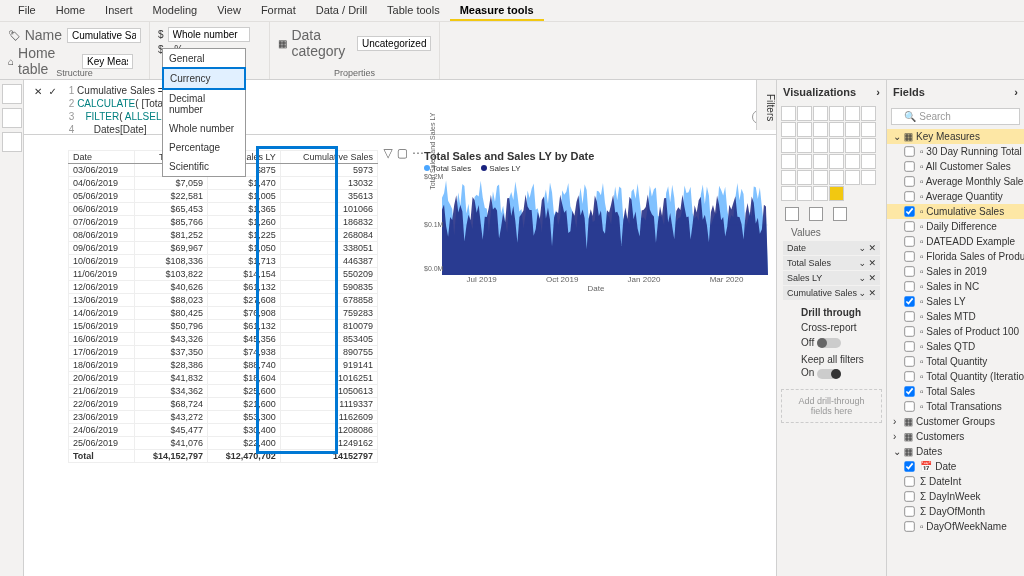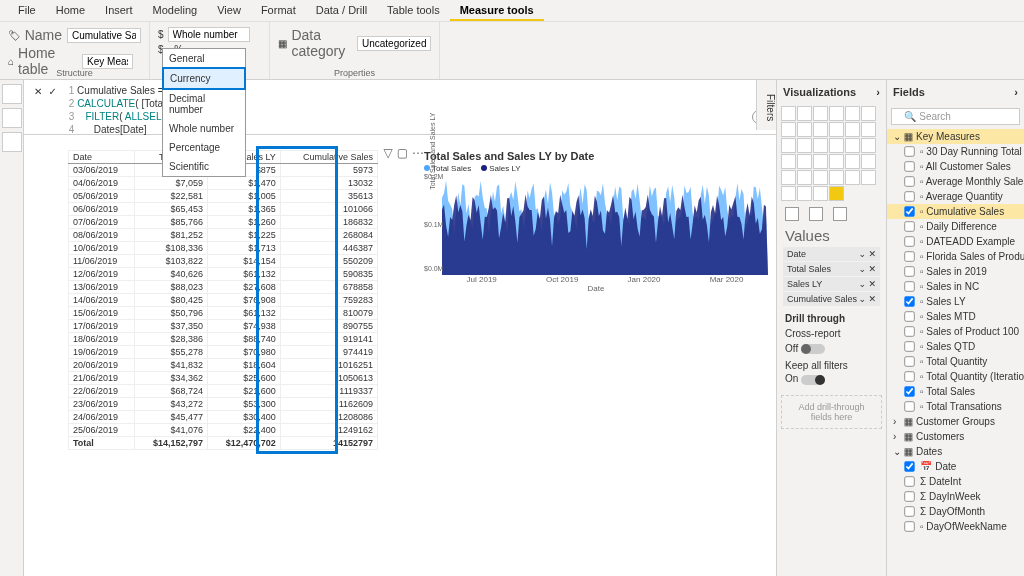--- a/index.html
+++ b/index.html
@@ -58,23 +58,23 @@
 .rightpanel { position: absolute; right: 0; top: 80px; width: 248px; bottom: 0; display: flex; }
 .viz-pane, .fields-pane { background: #f3f2f1; border-left: 1px solid #d0d0d0; overflow-y: auto; }
 .viz-pane { width: 110px; font-size: 10px; }
 .fields-pane { width: 138px; font-size: 10px; }
 .pane-header { font-weight: 700; padding: 6px; display: flex; justify-content: space-between; align-items: center; font-size: 11px; }
 .viz-icons { display: flex; flex-wrap: wrap; padding: 2px 4px; gap: 1px; }
 .viz-icons span { width: 15px; height: 15px; background: #fff; border: 1px solid #ccc; }
 .viz-icons span.sel { background: #f2c811; }
 .viz-tabs { display: flex; gap: 10px; padding: 4px 8px; }
 .viz-tabs span { width: 14px; height: 14px; background: #fff; border: 1px solid #999; }
-.well-label { font-size: 15px; color: #666; padding: 2px 8px; }
+.well-label { font-size: 10px; color: #666; padding: 2px 14px; }
 .well-item { display: flex; justify-content: space-between; background: #e8e8e8; margin: 1px 6px; padding: 2px 4px; font-size: 9px; }
-.drill-section { padding: 6px 8px; font-size: 10px; }
+.drill-section { padding: 6px 8px; font-size: 10px; margin-left: 16px; }
 .drill-section .hdr { font-weight: 600; margin-bottom: 4px; }
 .toggle { display: inline-block; width: 24px; height: 10px; background: #ccc; border-radius: 5px; position: relative; vertical-align: middle; }
 .toggle::after { content: ''; width: 10px; height: 10px; background: #666; border-radius: 50%; position: absolute; left: 0; }
 .toggle.on::after { left: auto; right: 0; background: #333; }
 .drop-hint { border: 1px dashed #ccc; color: #999; font-size: 9px; padding: 6px; margin: 4px; text-align: center; }
 
 .search { margin: 4px; padding: 2px 12px; border: 1px solid #ccc; background: #fff; font-size: 10px; color: #999; }
 .field-table { padding: 2px 6px; font-size: 10px; cursor: pointer; }
 .field-table.hl { background: #fde7a5; }
 .field-item { display: flex; align-items: center; padding: 1px 6px 1px 16px; font-size: 10px; white-space: nowrap; overflow: hidden; }
@@ -203,20 +203,26 @@
               <td>$1,260</td>
               <td>186832</td>
             </tr>
             <tr>
               <td>08/06/2019</td>
               <td>$81,252</td>
               <td>$1,225</td>
               <td>268084</td>
             </tr>
             <tr>
+              <td>09/06/2019</td>
+              <td>$69,967</td>
+              <td>$1,050</td>
+              <td>338051</td>
+            </tr>
+            <tr>
               <td>10/06/2019</td>
               <td>$108,336</td>
               <td>$1,713</td>
               <td>446387</td>
             </tr>
             <tr>
               <td>11/06/2019</td>
               <td>$103,822</td>
               <td>$14,154</td>
               <td>550209</td>
@@ -239,36 +245,36 @@
               <td>$76,908</td>
               <td>759283</td>
             </tr>
             <tr>
               <td>15/06/2019</td>
               <td>$50,796</td>
               <td>$61,132</td>
               <td>810079</td>
             </tr>
             <tr>
+              <td>16/06/2019</td>
+              <td>$43,326</td>
+              <td>$45,356</td>
+              <td>853405</td>
+            </tr>
+            <tr>
               <td>17/06/2019</td>
               <td>$37,350</td>
               <td>$74,938</td>
               <td>890755</td>
             </tr>
             <tr>
               <td>18/06/2019</td>
               <td>$28,386</td>
               <td>$88,740</td>
               <td>919141</td>
-            </tr>
-            <tr>
-              <td>19/06/2019</td>
-              <td>$55,278</td>
-              <td>$70,980</td>
-              <td>974419</td>
             </tr>
             <tr>
               <td>20/06/2019</td>
               <td>$41,832</td>
               <td>$18,604</td>
               <td>1016251</td>
             </tr>
             <tr>
               <td>21/06/2019</td>
               <td>$34,362</td>

